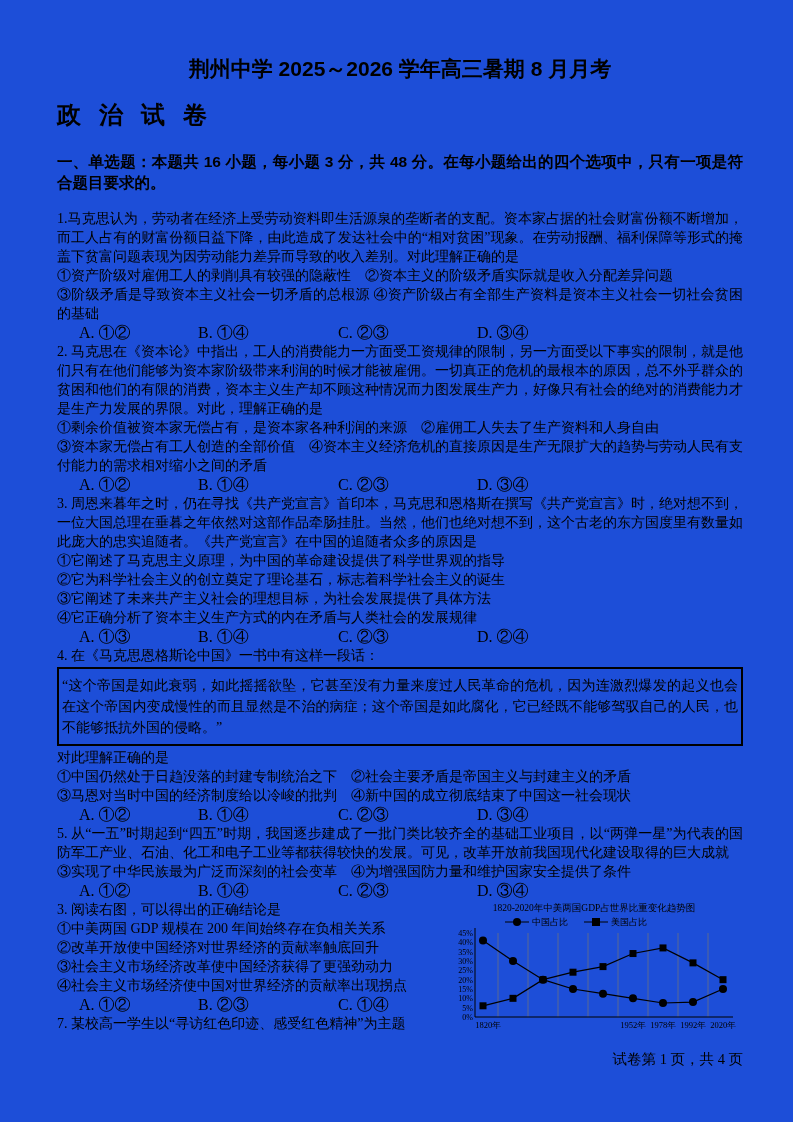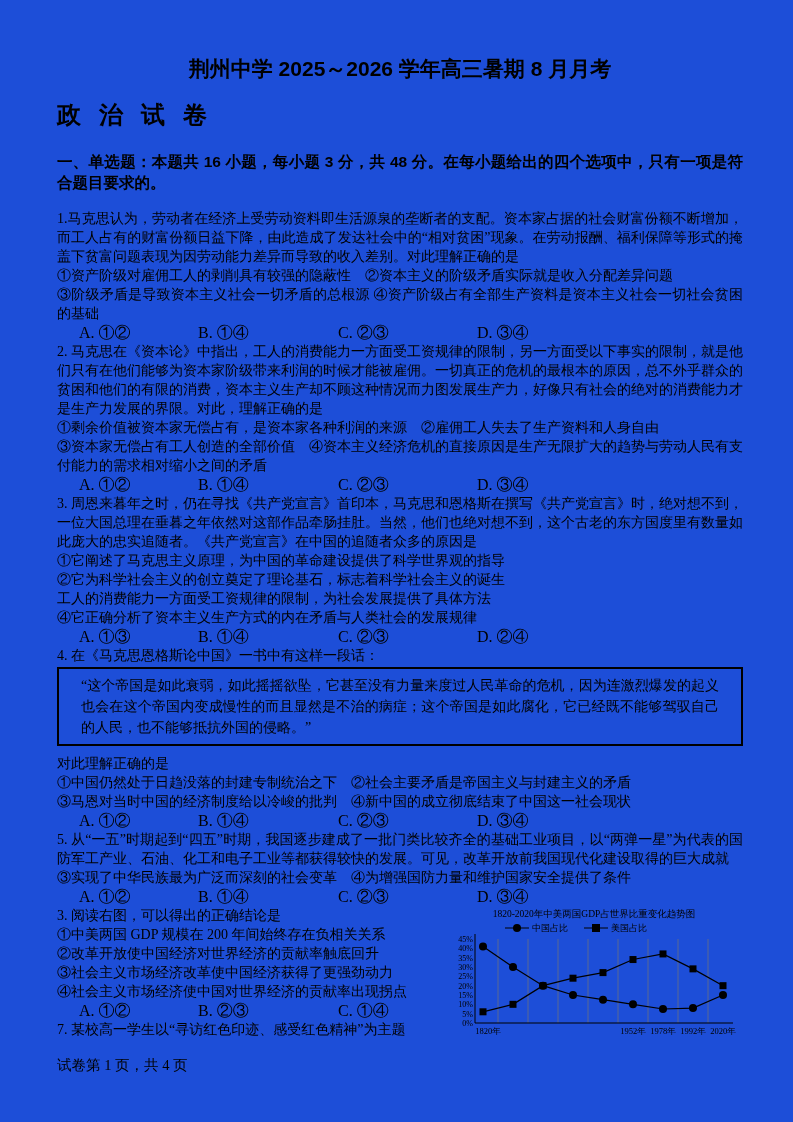--- a/index.html
+++ b/index.html
@@ -22,29 +22,29 @@
     font-size:15.5px;line-height:20.5px;text-align:justify;margin-top:16px;margin-bottom:16px;
   }
   .question{font-size:15px;}
   .q-line{font-size:14px;line-height:19px;text-align:justify;}
   .q-options{font-size:16px;line-height:19px;padding-left:22px;white-space:nowrap;}
   .q-options span{display:inline-block;}
   .q-options span:nth-child(1){width:119px;}
   .q-options span:nth-child(2){width:140px;}
   .q-options span:nth-child(3){width:139px;}
   .quote-box{
-    border:2.5px solid #000;padding:6px 22px;margin:2px 0 8px;
+    border:2.5px solid #000;padding:6px 3px;margin:2px 0 2px;
   }
   .quote-box .q-line{line-height:21px;}
   .chart-wrap{
     float:right;width:298px;height:140px;margin:1px 0 4px 6px;
   }
   .chart-wrap svg{display:block;}
   .footer{
-    clear:both;text-align:left;font-size:14.5px;line-height:20px;margin-top:16px;
+    clear:both;text-align:right;font-size:14.5px;line-height:20px;margin-top:16px;
   }
 </style>
 </head>
 <body>
 
 <div class="page">
   <div class="content">
 
     <div class="school-title">荆州中学 2025～2026 学年高三暑期 8 月月考</div>
     <div class="subject-title">政 治 试 卷</div>
@@ -66,21 +66,21 @@
           <div class="q-line">③资本家无偿占有工人创造的全部价值　④资本主义经济危机的直接原因是生产无限扩大的趋势与劳动人民有支付能力的需求相对缩小之间的矛盾</div>
         </div>
       <div class="q-options"><span>A. ①②</span><span>B. ①④</span><span>C. ②③</span><span>D. ③④</span></div>
     </div>
 
     <div class="question">
       <div>
           <div class="q-line">3. 周恩来暮年之时，仍在寻找《共产党宣言》首印本，马克思和恩格斯在撰写《共产党宣言》时，绝对想不到，一位大国总理在垂暮之年依然对这部作品牵肠挂肚。当然，他们也绝对想不到，这个古老的东方国度里有数量如此庞大的忠实追随者。《共产党宣言》在中国的追随者众多的原因是</div>
           <div class="q-line">①它阐述了马克思主义原理，为中国的革命建设提供了科学世界观的指导</div>
           <div class="q-line">②它为科学社会主义的创立奠定了理论基石，标志着科学社会主义的诞生</div>
-          <div class="q-line">工人的消费能力一方面受工资规律的限制，为社会发展提供了具体方法</div>
+          <div class="q-line">③它阐述了未来共产主义社会的理想目标，为社会发展提供了具体方法</div>
           <div class="q-line">④它正确分析了资本主义生产方式的内在矛盾与人类社会的发展规律</div>
         </div>
       <div class="q-options"><span>A. ①③</span><span>B. ①④</span><span>C. ②③</span><span>D. ②④</span></div>
     </div>
 
     <div class="question">
       <div class="q-line">4. 在《马克思恩格斯论中国》一书中有这样一段话：</div>
       <div class="quote-box">
         <div class="q-line">“这个帝国是如此衰弱，如此摇摇欲坠，它甚至没有力量来度过人民革命的危机，因为连激烈爆发的起义也会在这个帝国内变成慢性的而且显然是不治的病症；这个帝国是如此腐化，它已经既不能够驾驭自己的人民，也不能够抵抗外国的侵略。”</div>
       </div>

